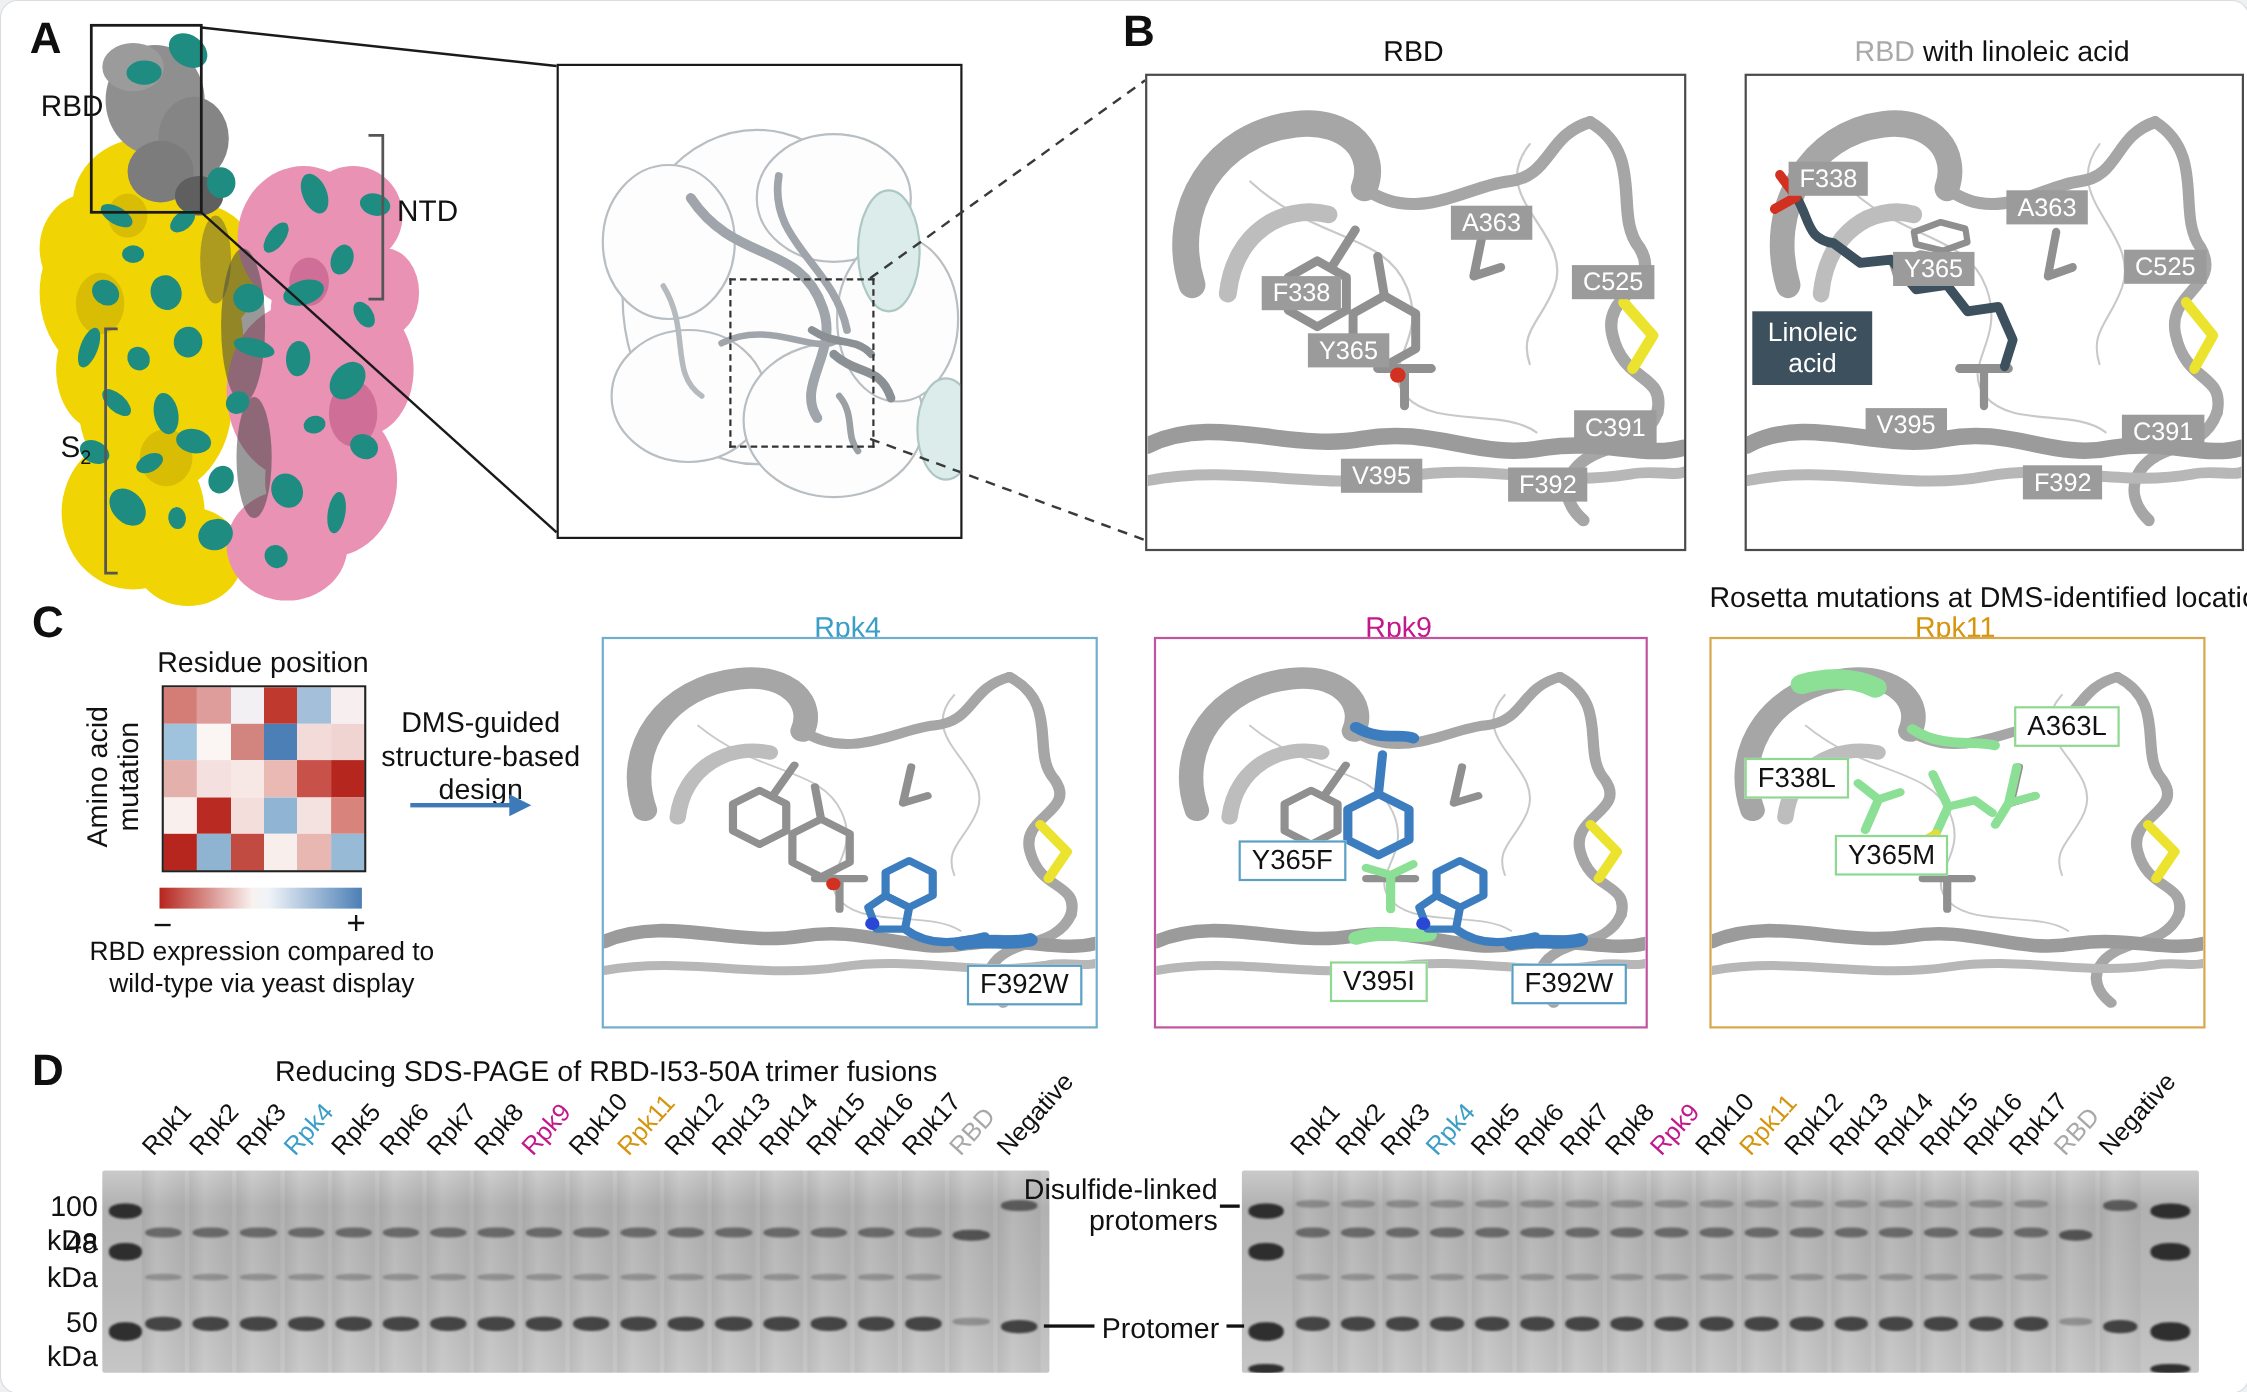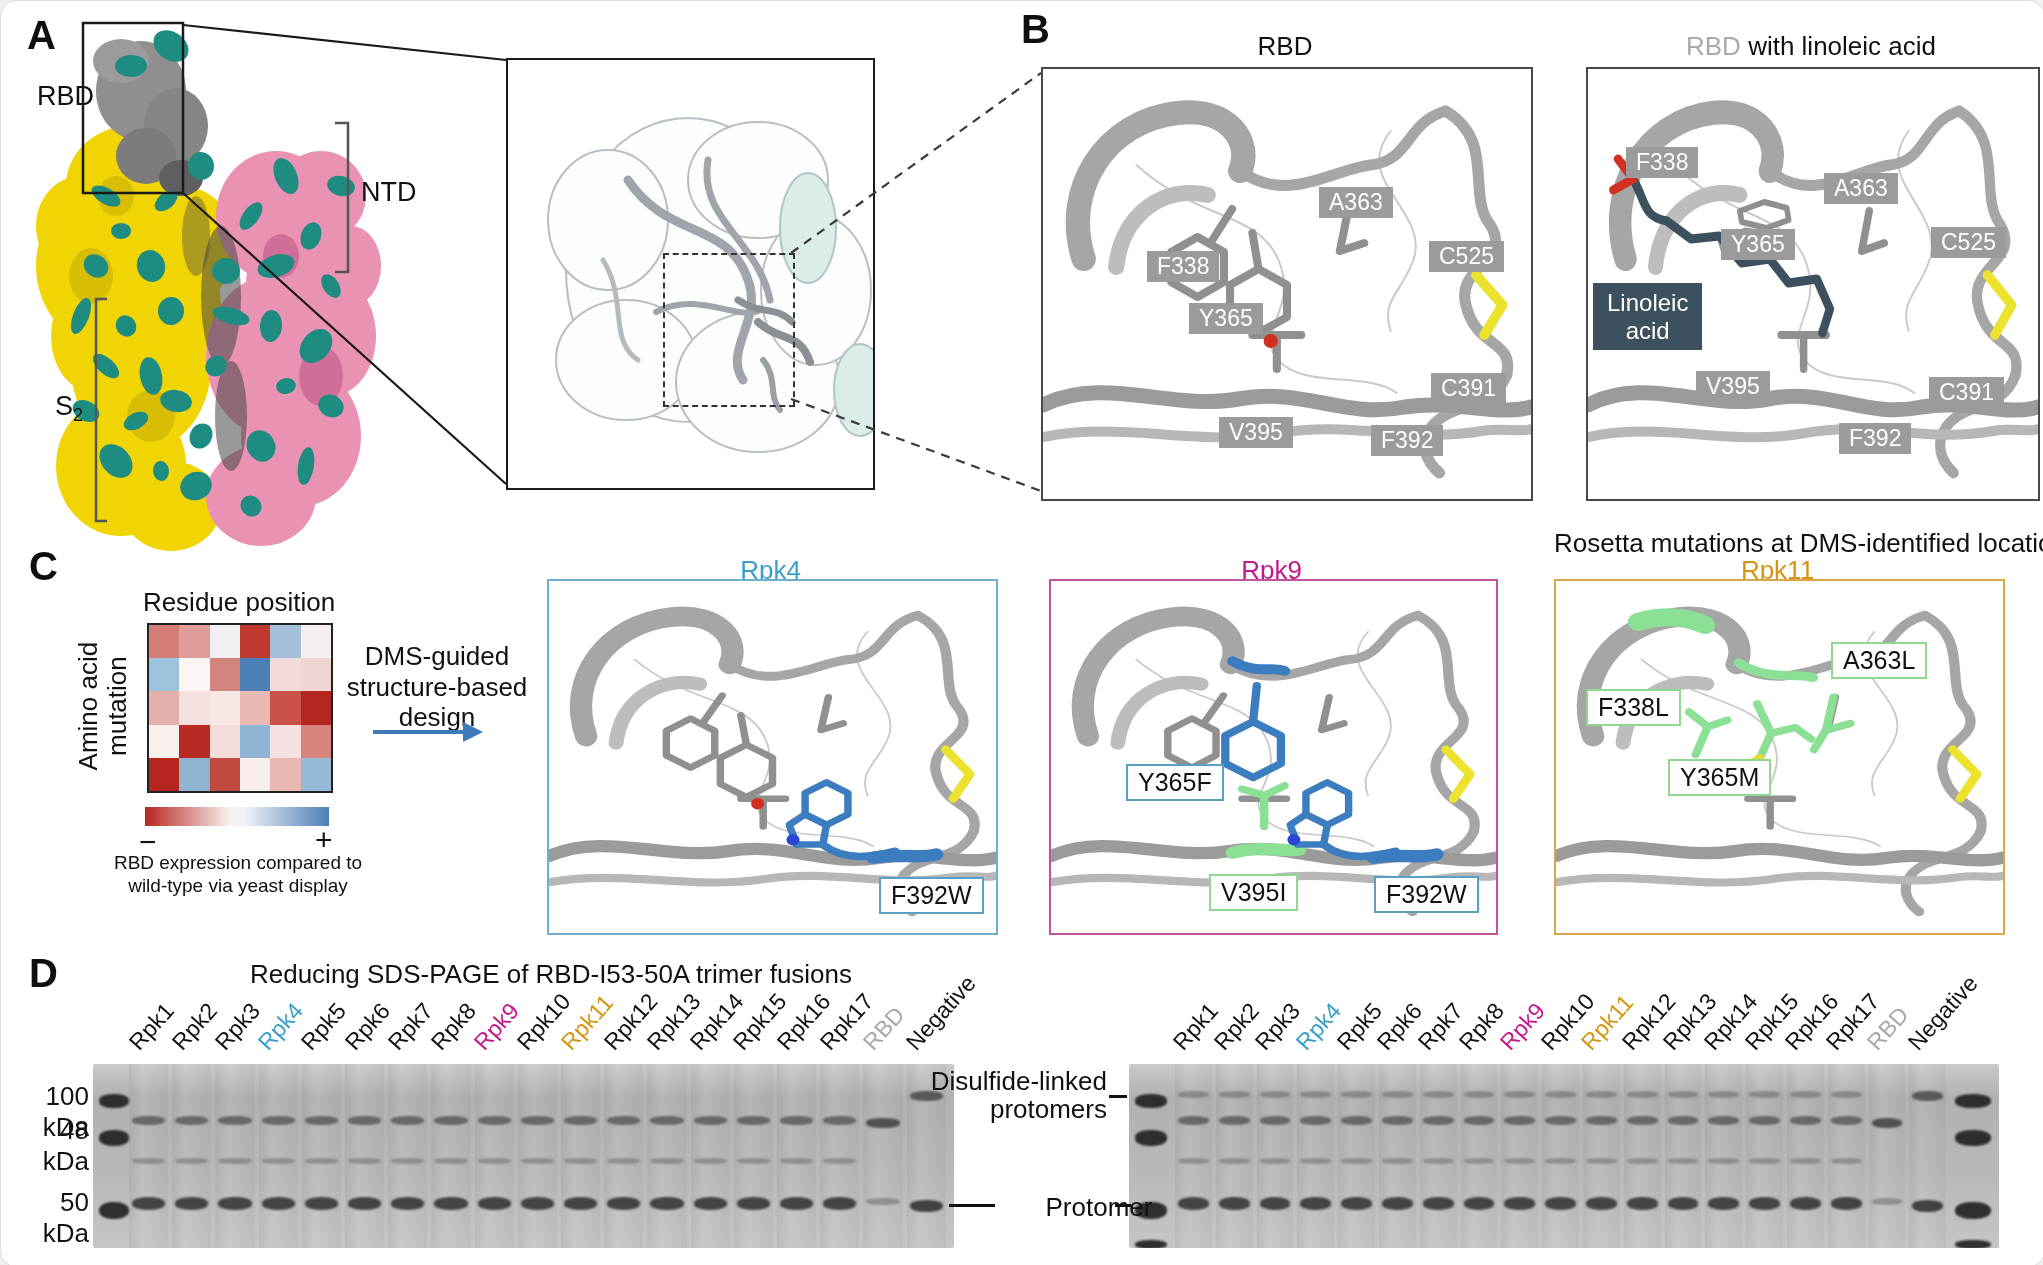--- a/index.html
+++ b/index.html
@@ -3,21 +3,21 @@
 <meta charset="utf-8">
 <style>
   html,body{margin:0;padding:0;background:#eef0f2;}
   body{font-family:"Liberation Sans", sans-serif;}
   #figure{position:relative;width:2043px;height:1265px;background:#ffffff;border:1px solid #d9dce0;border-radius:16px;overflow:hidden;}
   .abs{position:absolute;}
   .panel-letter{position:absolute;font-size:40px;font-weight:bold;color:#0f0f0f;line-height:1;}
   .lbl{position:absolute;color:#111;}
   .t27{font-size:27px;}
   .t26{font-size:26px;}
-  .t24{font-size:19px;}
+  .t24{font-size:24px;}
   .center{text-align:center;}
   .graytxt{color:#a9a9a9;}
   .box-title{position:absolute;font-size:26px;color:#111;text-align:center;white-space:nowrap;}
   .struct-box{position:absolute;background:#ffffff;overflow:hidden;}
   .bbox{border:2px solid #4a4a4a;}
   .cbox{border:2.5px solid;}
   .scene{position:absolute;left:0;top:0;width:100%;height:100%;}
   .res-chip{position:absolute;background:#9b9b9b;color:#ffffff;font-size:23px;padding:3px 10px;line-height:1.08;white-space:nowrap;}
   .ligand-chip{position:absolute;color:#ffffff;font-size:24px;padding:6px 14px;line-height:1.15;text-align:center;}
   .mut-chip{position:absolute;background:#ffffff;border:2.5px solid;color:#111;font-size:25px;padding:2px 10px;white-space:nowrap;}
@@ -589,17 +589,17 @@
       <div class="marker" style="top: 1080px;">100 kDa</div>
       <div class="marker" style="top: 1114px;">48 kDa</div>
       <div class="marker" style="top: 1186px;">50 kDa</div>
     </div>
 
   <div class="ann" style="left:860px;top:1066px;width:246px;text-align:right;line-height:1.08;">
     <span>Disulfide-linked</span><br><span>protomers</span>
   </div>
   <div class="ann-line" style="left:1108px;top:1094px;width:18px;"></div>
 
-  <div class="ann center" style="left:996px;top:1191px;width:116px;margin-left:44px;">Protomer</div>
+  <div class="ann center" style="left:996px;top:1191px;width:116px;">Protomer</div>
   <div class="ann-line" style="left:948px;top:1203px;width:46px;"></div>
   <div class="ann-line" style="left:1114px;top:1203px;width:16px;"></div>
 
 </div>
 
 </body></html>

